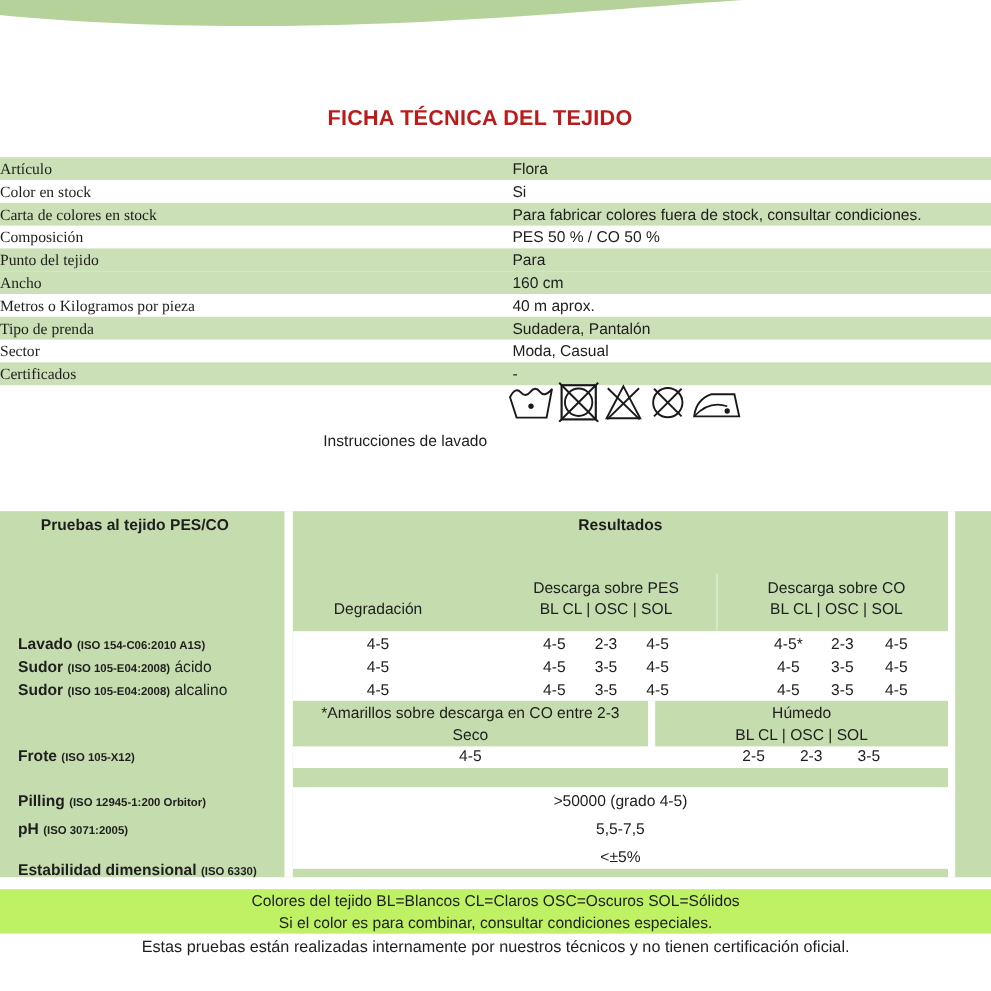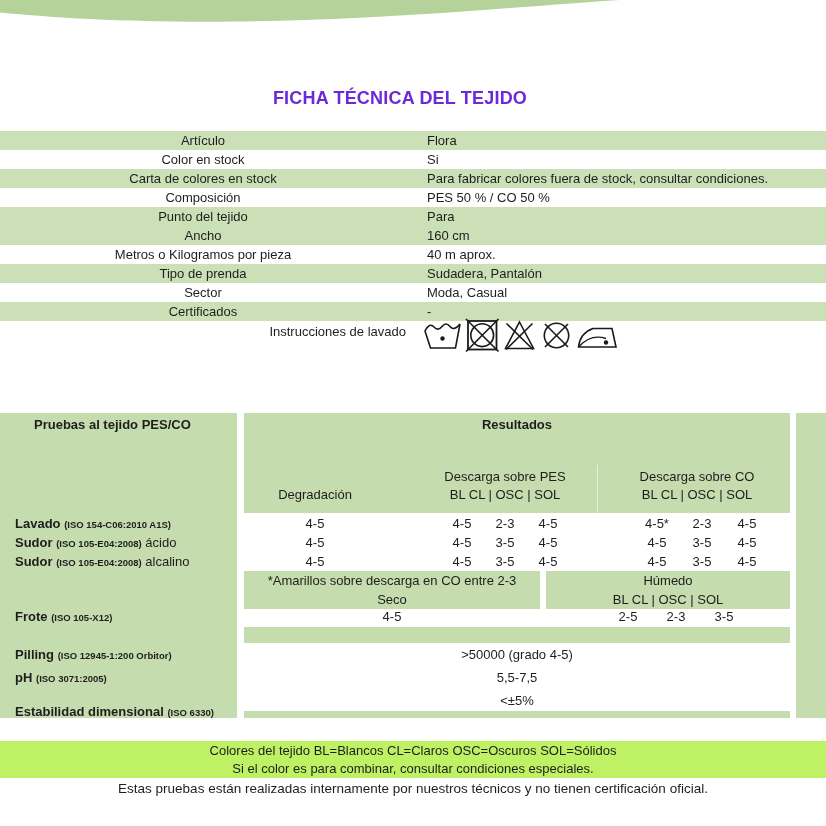--- a/index.html
+++ b/index.html
@@ -5,35 +5,35 @@
   * { margin:0; padding:0; box-sizing:border-box; }
   html,body { width:826px; height:826px; background:#fff; }
   body { font-family:"Liberation Sans",sans-serif; color:#1e1e1e; position:relative; overflow:hidden; }
   .page { position:absolute; inset:0; }
 
   
   .wave { position:absolute; top:0; left:0; }
 
   
   .title { position:absolute; top:88px; left:0; width:800px; text-align:center;
-           font-size:18px; font-weight:bold; letter-spacing:.2px; color:#6d28d9; }
+           font-size:18px; font-weight:bold; letter-spacing:.2px; color:#b91c1c; }
 
   
   .specs { position:absolute; top:131px; left:0; width:826px; font-size:13px; }
   .srow { display:flex; height:19px; line-height:19px; }
   .srow.green { background:#cbe0b6; }
-  .slabel { width:406px; text-align:center; }
+  .slabel { width:406px; text-align:left;font-family:Liberation Serif, serif; }
   .svalue { padding-left:21px; white-space:nowrap; }
   .care-row { display:flex; margin-top:1px; }
-  .care-label { width:406px; text-align:right; line-height:19px; }
+  .care-label { width:406px; text-align:right; line-height:19px;margin-top:36px; }
   .care-icons { display:flex; gap:2px; padding-left:17px; margin-top:-4px; align-items:flex-start; }
   .care-icons svg { display:block; }
 
   
-  .t2 { position:absolute; left:0; top:413px; width:826px; height:305px; background:#c5dcae; font-size:13px; }
+  .t2 { position:absolute; left:0; top:426px; width:826px; height:305px; background:#c5dcae; font-size:13px; }
   .abs { position:absolute; line-height:18px; white-space:nowrap; }
   .ctr { transform:translateX(-50%); }
   .b { font-weight:bold; }
   .iso { font-size:9.5px; font-weight:bold; }
   .wf { background:#fff; position:absolute; }
 
   .footer-band { position:absolute; top:741px; left:0; width:826px; height:37px; background:#bef264;
                  text-align:center; font-size:13px; line-height:18px; padding-top:1px; }
   .disclaimer { position:absolute; top:780px; left:0; width:826px; text-align:center;
                 font-size:13.5px; line-height:18px; }

